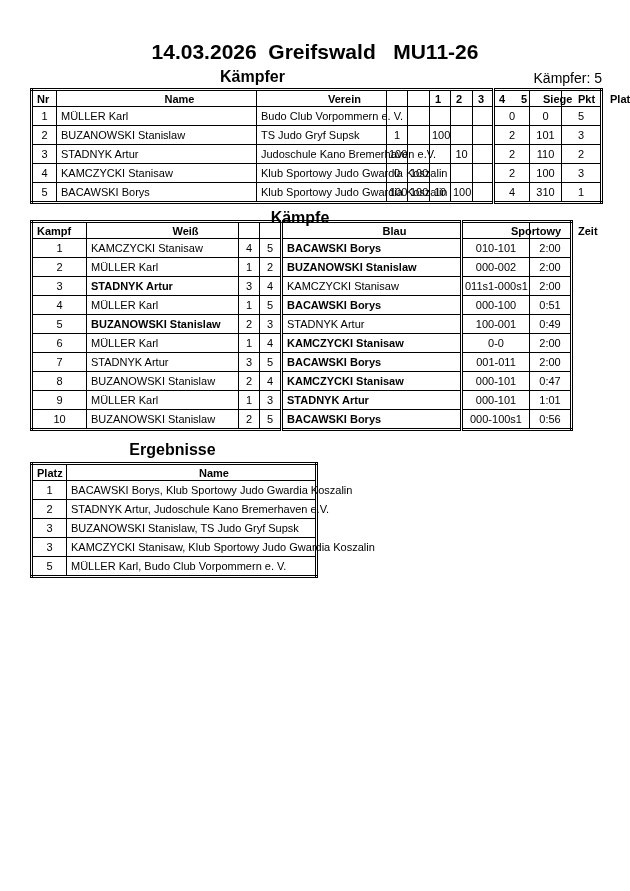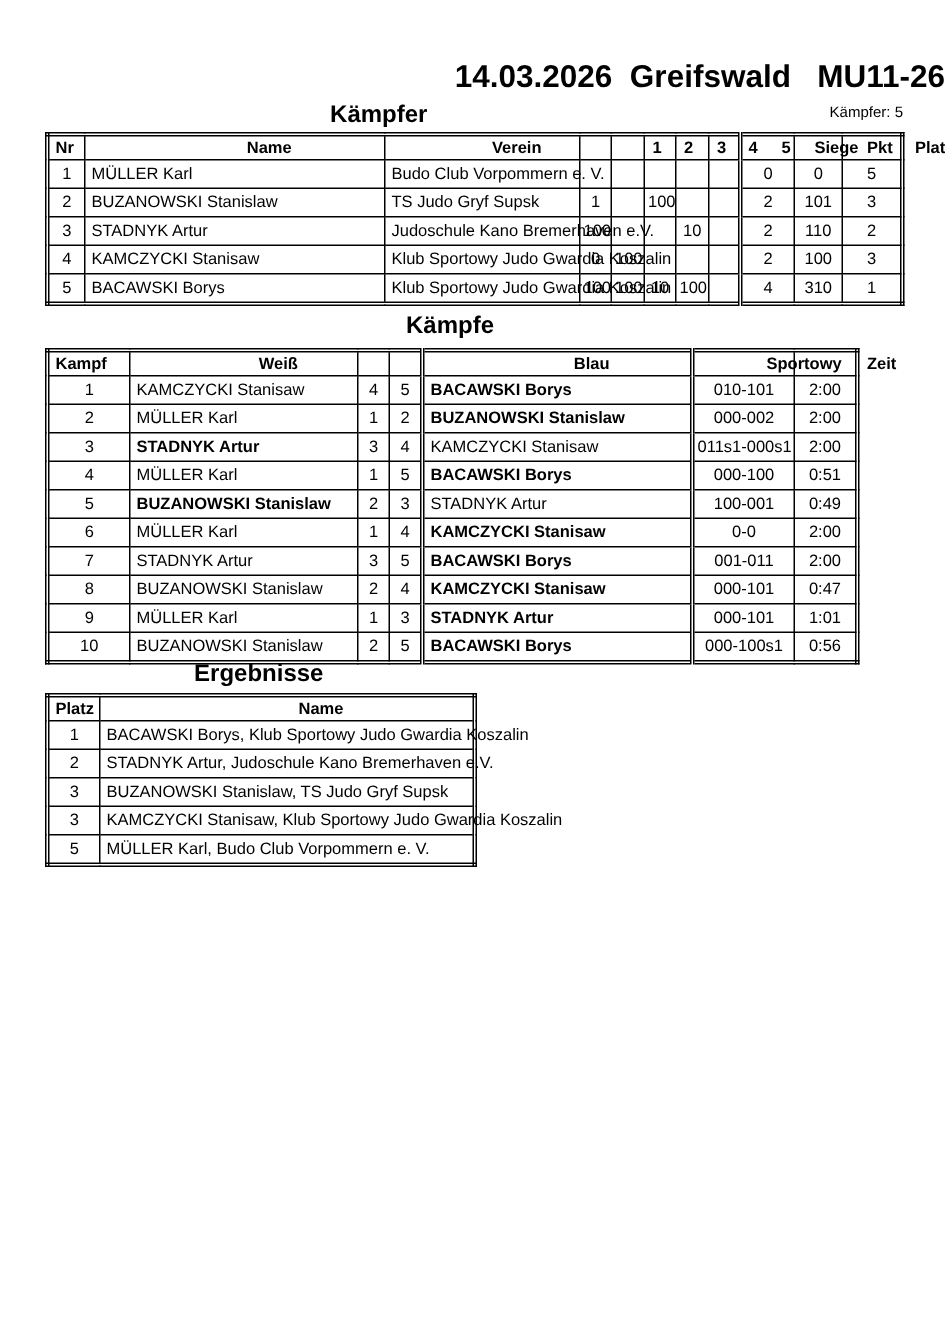--- a/index.html
+++ b/index.html
@@ -13,49 +13,49 @@
     position: relative;
     font-family: "Liberation Sans", sans-serif;
     color: #000;
     overflow: hidden;
   }
   .page-title {
     position: absolute;
     top: 40px;
     left: 0;
     width: 630px;
-    text-align: right;
+    text-align: center;
     font-size: 21px;
     font-weight: bold;
     white-space: pre;
   }
   .section-heading {
     position: absolute;
     font-size: 16px;
     font-weight: bold;
     text-align: center;
   }
   #kaempfer-heading { top: 68px; left: 180px; width: 145px; }
   #kaempfe-heading  { top: 209px; left: 30px; width: 540px; }
   #ergebnisse-heading { top: 441px; left: 30px; width: 285px; text-align: center; }
   .fighters-count {
     position: absolute;
     top: 70px;
     right: 28px;
-    font-size: 10px;
+    font-size: 14px;
   }
   table {
     position: absolute;
     border-collapse: collapse;
     table-layout: fixed;
     border: 3px double #000;
     font-size: 11px;
   }
   #kaempfer-table   { left: 30px; top: 88px;  width: 570px; }
-  #kaempfe-table    { left: 30px; top: 232px; width: 540px; }
+  #kaempfe-table    { left: 30px; top: 220px; width: 540px; }
   #ergebnisse-table { left: 30px; top: 462px; width: 285px; }
   th, td {
     border: 1px solid #000;
     padding: 0 2px;
     height: 18px;
     vertical-align: middle;
     white-space: nowrap;
     text-align: center;
   }
   thead th { height: 15px; font-weight: bold; padding-left: 48px; }

